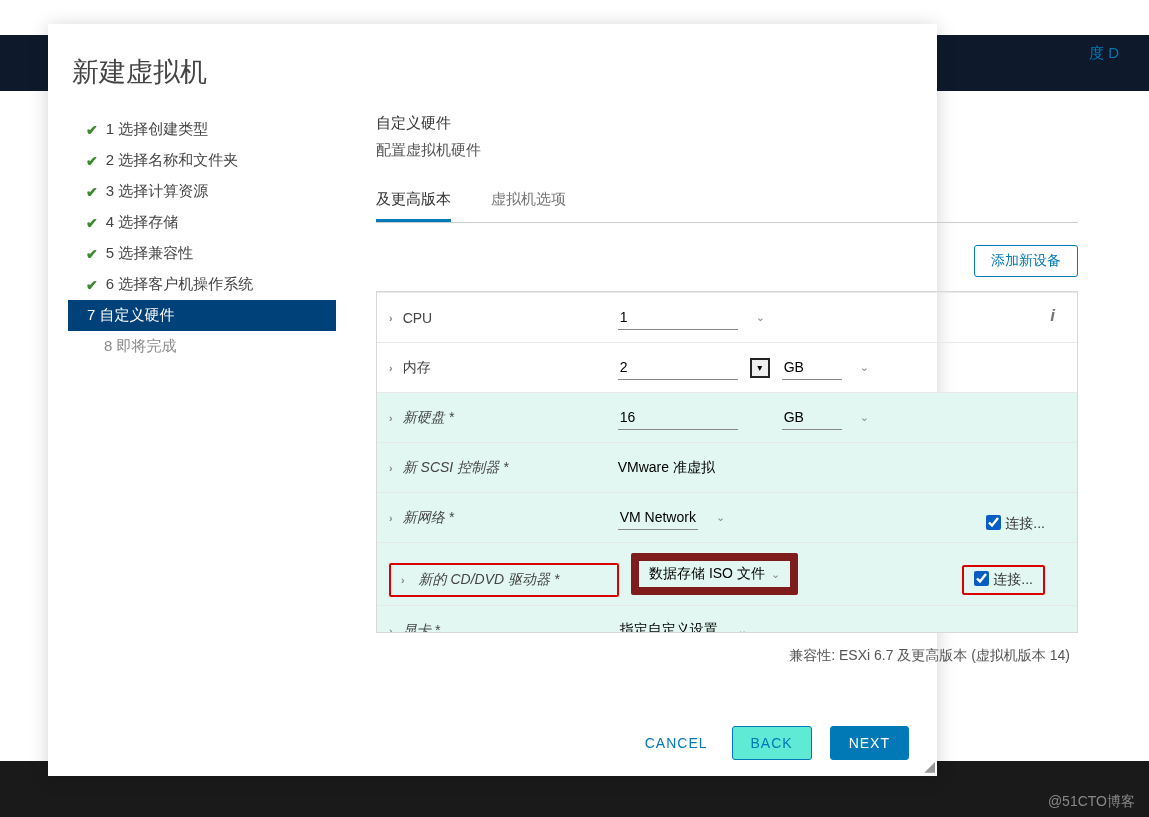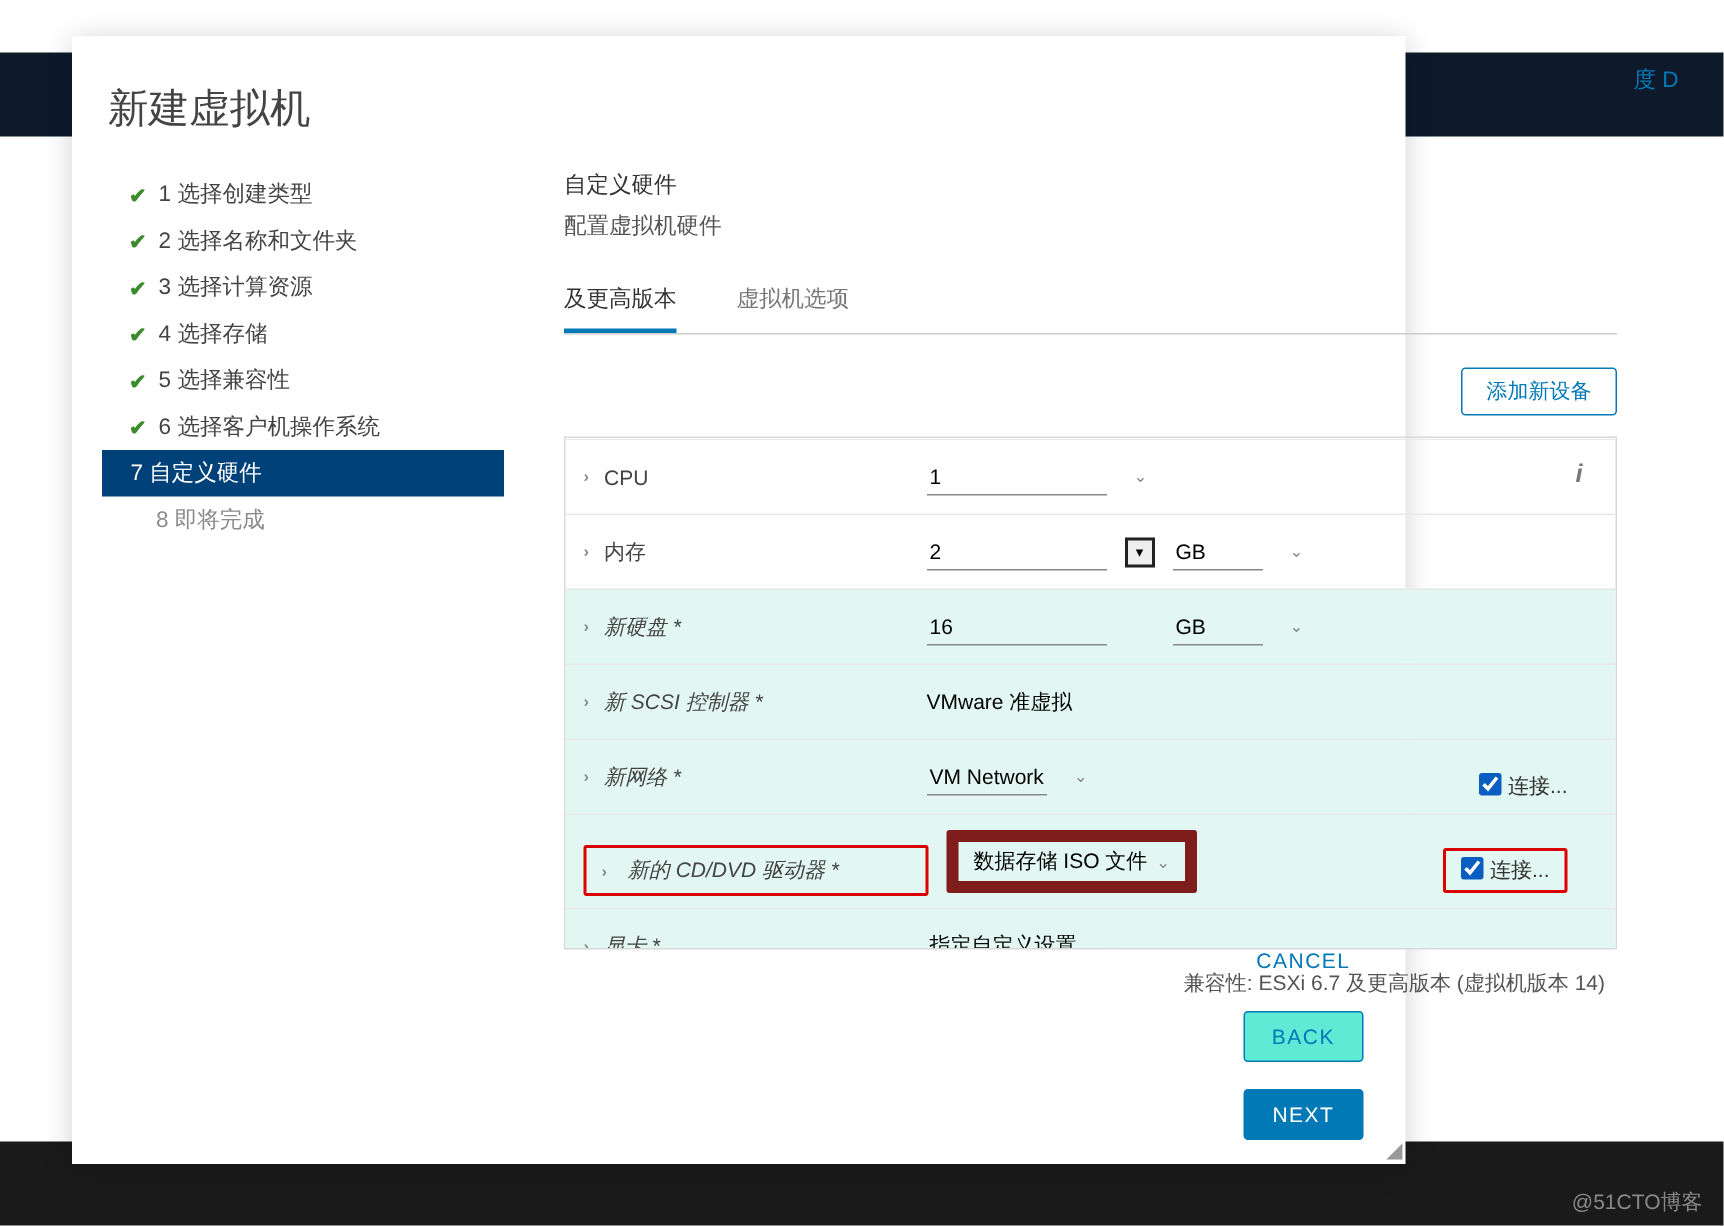--- a/index.html
+++ b/index.html
@@ -46,21 +46,21 @@
   .chev { color: #888; font-size: 11px; cursor: pointer; margin-left: 6px; }
   .info-i { position: absolute; right: 22px; top: 14px; color: #777; font-size: 17px; font-weight: bold; font-style: italic; }
   .connect { display: flex; gap: 4px; margin-left: auto; margin-right: 20px; color: #333; font-size: 14px; margin-top: 12px; }
   .connect input[type=checkbox] { accent-color: #0a5ec2; width: 15px; height: 15px; }
   .row-cd .hw-label-wrap { border: 2px solid #d00; border-radius: 2px; padding: 6px 10px; display: inline-block; width: 230px; margin-top: 12px; }
   .row-cd .iso-wrap { border: 8px solid #7f1d1d; border-radius: 2px; padding: 4px 10px; display: inline-flex; align-items: center; }
   .row-cd .connect { border: 2px solid #d00; border-radius: 2px; padding: 4px 10px; }
 
   .compat { text-align: right; font-size: 14px; color: #555; margin-top: 14px; padding-right: 8px; }
 
-  .footer { position: absolute; bottom: 16px; right: 28px; display: flex; gap: 18px; align-items: center; flex-direction: column; }
+  .footer { position: absolute; bottom: 16px; right: 28px; display: flex; gap: 18px; align-items: center; }
   .btn-cancel { color: #0279b7; font-size: 14px; letter-spacing: 1px; cursor: pointer; padding: 8px 6px; }
   .btn-back { border: 1px solid #0279b7; color: #0279b7; background: #5eead4; font-size: 14px; letter-spacing: 1px; padding: 8px 18px; border-radius: 3px; cursor: pointer; }
   .btn-next { border: 1px solid #0279b7; color: #fff; background: #0279b7; font-size: 14px; letter-spacing: 1px; padding: 8px 18px; border-radius: 3px; cursor: pointer; }
   .resize-handle { position: absolute; bottom: 2px; right: 2px; color: #999; font-size: 14px; transform: rotate(0deg); cursor: nwse-resize; }
 </style>
 </head>
 <body>
 
 <div class="page-bg">
   <div class="dark-stripe"></div>

